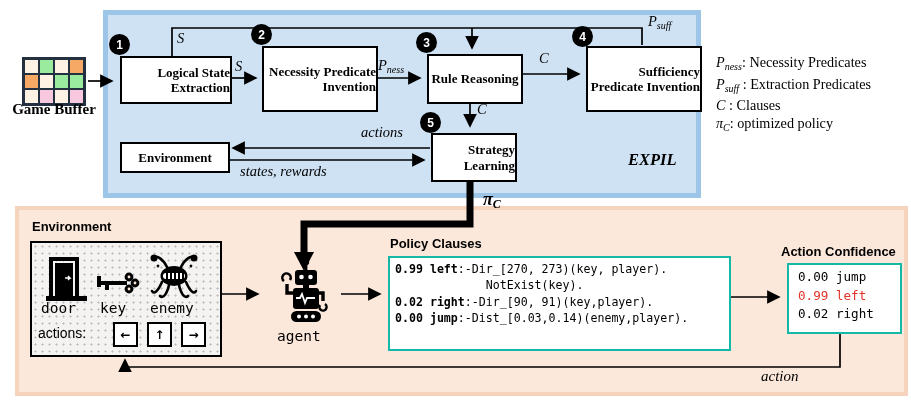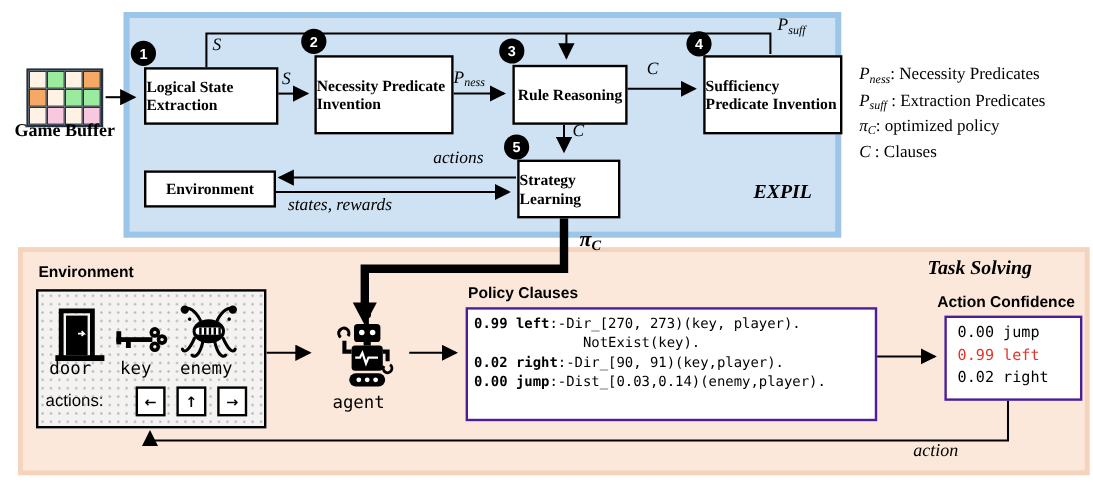--- a/index.html
+++ b/index.html
@@ -6,21 +6,21 @@
   .stage{position:relative;width:911px;height:405px;background:#fff;overflow:hidden;
          font-family:"Liberation Serif",serif;}
   .abs{position:absolute;}
   
   .blue-panel{left:103px;top:10px;width:588px;height:178px;background:#cfe2f3;
               border:5px solid #9dc5e8;}
   .orange-panel{left:15px;top:206px;width:885px;height:182px;background:#fce8da;
                 border:4px solid #f6d3bd;}
   
   .pbox{background:#fff;border:2.2px solid #000;display:flex;align-items:center;justify-content:center;
-        text-align:left;font-weight:bold;font-size:13px;line-height:1.18;z-index:3;
+        text-align:right;font-weight:bold;font-size:13px;line-height:1.18;z-index:3;
         font-family:"Liberation Serif",serif;}
   .badge{width:21px;height:21px;border-radius:50%;background:#000;color:#fff;z-index:4;
          display:flex;align-items:center;justify-content:center;
          font-family:"Liberation Sans",sans-serif;font-size:12px;font-weight:bold;}
   
   svg.overlay{position:absolute;left:0;top:0;z-index:2;pointer-events:none;}
   
   .mlab{font-family:"Liberation Serif",serif;font-style:italic;font-size:14.5px;color:#000;z-index:5;}
   .mlab .sub{font-size:10px;vertical-align:-3px;}
   .pic{font-weight:bold;font-size:18px;}
@@ -39,21 +39,21 @@
   
   .env-box{left:30px;top:241px;width:188px;height:112px;background:#f4f3f1;border:2.2px solid #000;z-index:3;
            background-image:radial-gradient(#bdbdbd 0.9px,transparent 1.2px);background-size:7px 7px;}
   .mono{font-family:"DejaVu Sans Mono",monospace;}
   .obj-label{font-size:14.5px;z-index:4;}
   .actions-lbl{font-family:"Liberation Sans",sans-serif;font-size:14px;z-index:4;}
   .abtn{position:absolute;width:21px;height:21px;background:#fff;border:2.6px solid #000;z-index:4;
         display:flex;align-items:center;justify-content:center;font-size:12px;font-weight:bold;
         font-family:"DejaVu Sans",sans-serif;}
   
-  .code-box{background:#fff;border:2px solid #4c1d95;z-index:3;font-family:"DejaVu Sans Mono",monospace;}
+  .code-box{background:#fff;border:2px solid #14b8a6;z-index:3;font-family:"DejaVu Sans Mono",monospace;}
   .policy-box{left:388px;top:256px;width:334px;height:88px;font-size:11.6px;line-height:16.4px;
               padding:3px 0 0 5px;white-space:pre;}
   .policy-box b{font-weight:bold;}
   .conf-box{left:787px;top:263px;width:102px;height:64px;font-size:12.6px;line-height:18.5px;
             padding:3px 0 0 9px;white-space:pre;}
   .icon{z-index:4;}
 </style>
 </head>
 <body>
 
@@ -134,27 +134,26 @@
   <div class="abs mlab" style="left:235px;top:58px;">S</div>
   <div class="abs mlab" style="left:378px;top:57px;"><span>P</span><span class="sub">ness</span></div>
   <div class="abs mlab" style="left:648px;top:13px;"><span>P</span><span class="sub">suff</span></div>
   <div class="abs mlab" style="left:539px;top:50px;">C</div>
   <div class="abs mlab" style="left:477px;top:101px;">C</div>
   <div class="abs mlab" style="left:361px;top:124px;">actions</div>
   <div class="abs mlab" style="left:240px;top:163px;">states, rewards</div>
   <div class="abs mlab pic" style="left:483px;top:189px;"><span>π</span><span class="sub" style="font-size:12px;">C</span></div>
 
   <div class="abs brand" style="left:628px;top:150px;">EXPIL</div>
-  <div class="abs brand" style="left:773px;top:213px;">Task Solving</div>
 
   <div class="abs legend" id="legend">
       <div><span class="sym">P</span><span class="sub">ness</span><span>: Necessity Predicates</span></div>
       <div><span class="sym">P</span><span class="sub">suff</span><span> : Extraction Predicates</span></div>
+      <div><span class="sym">C</span><span> : Clauses</span></div>
       <div><span class="sym">π</span><span class="sub">C</span><span>: optimized policy</span></div>
-      <div><span class="sym">C</span><span> : Clauses</span></div>
     </div>
 
   <div class="abs sans-title" style="left:32px;top:219px;">Environment</div>
   <div class="abs env-box"></div>
 
   <svg class="abs icon" style="left:46px;top:255px;" width="42" height="46" viewBox="0 0 42 46">
     <path d="M5,44 V4 H31 V44" fill="none" stroke="#000" stroke-width="4"></path>
     <rect x="0" y="41" width="41" height="5" fill="#000"></rect>
     <rect x="9" y="8" width="18" height="33" fill="#000"></rect>
     <path d="M19,23 h5 l-2,-2 m2,2 l-2,2" stroke="#fff" stroke-width="1.4" fill="none"></path>

